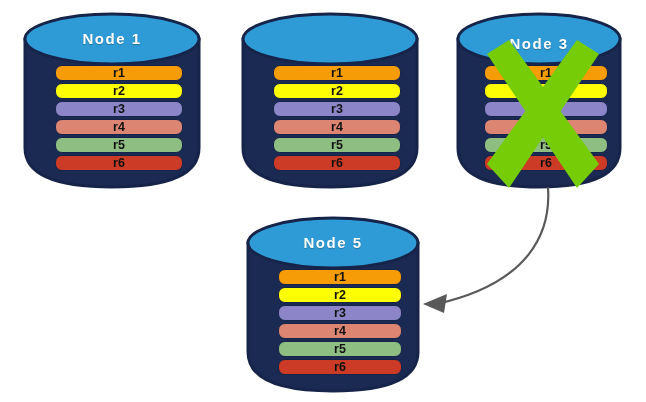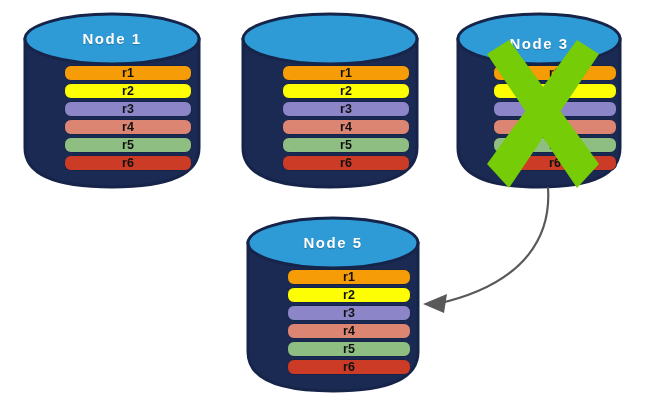--- a/index.html
+++ b/index.html
@@ -37,21 +37,21 @@
     text-align: center;
     color: #ffffff;
     font-weight: bold;
     font-size: 15px;
     letter-spacing: 1.5px;
     text-shadow: 0 1px 1px rgba(0,0,0,0.25);
     pointer-events: none;
   }
   .rows {
     position: absolute;
-    left: 16px;
+    left: 7px;
     width: 100%;
     display: flex;
     flex-direction: column;
   }
   .row {
     position: relative;
     height: 16px;
     margin-bottom: 2px;
     border: 1.5px solid #16244a;
     border-radius: 7px;

